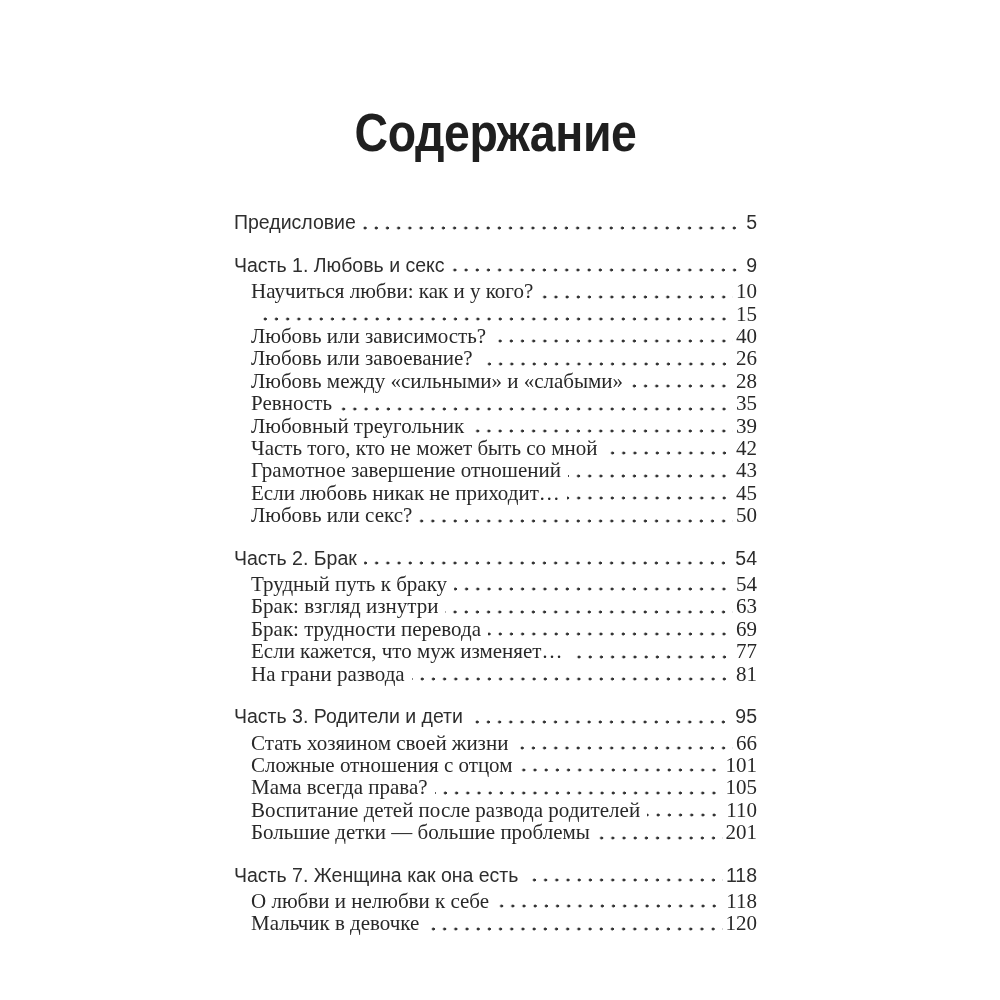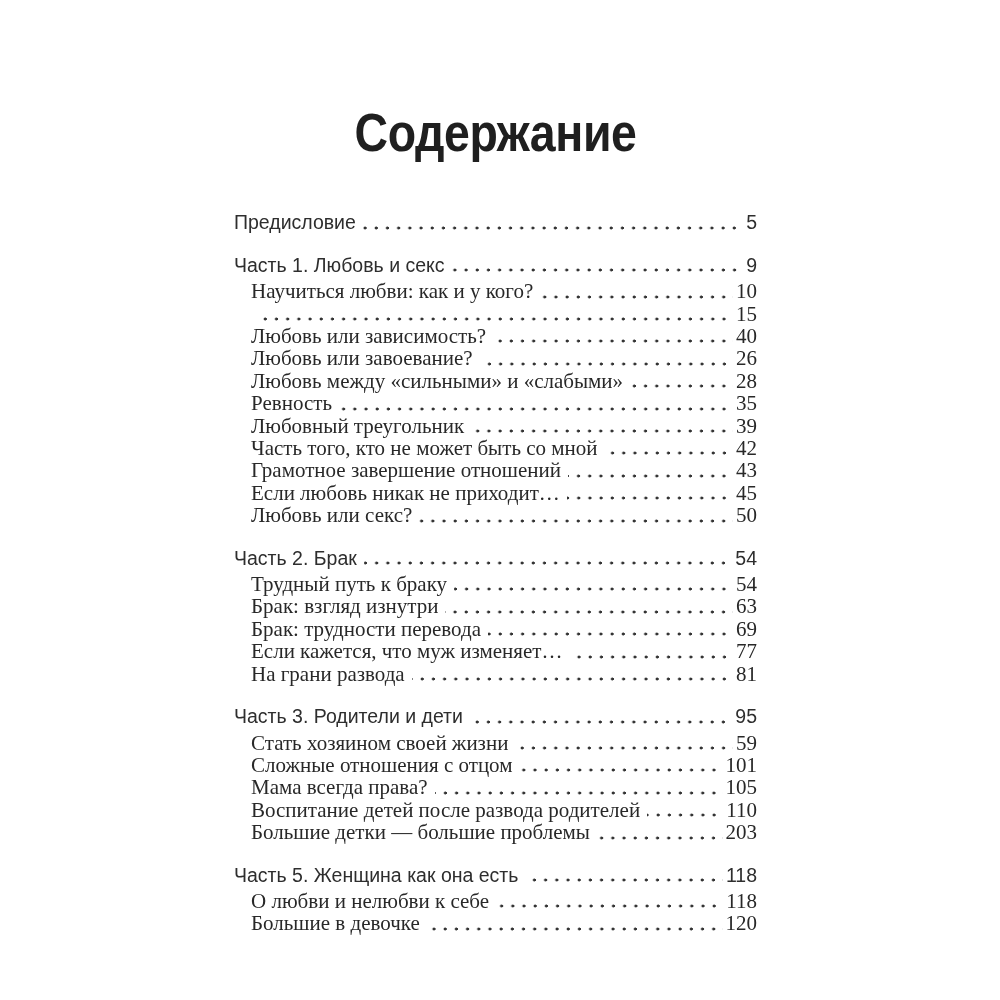--- a/index.html
+++ b/index.html
@@ -175,55 +175,55 @@
         </div>
         <div class="sec">
           <div class="row hdr">
             <span class="lbl">Часть 3. Родители и дети</span>
             <span class="dots"></span>
             <span class="num">95</span>
           </div>
           <div class="row itm">
             <span class="lbl">Стать хозяином своей жизни</span>
             <span class="dots"></span>
-            <span class="num">59</span>
+            <span class="num">66</span>
           </div>
           <div class="row itm">
             <span class="lbl">Сложные отношения с отцом</span>
             <span class="dots"></span>
             <span class="num">101</span>
           </div>
           <div class="row itm">
             <span class="lbl">Мама всегда права?</span>
             <span class="dots"></span>
             <span class="num">105</span>
           </div>
           <div class="row itm">
             <span class="lbl">Воспитание детей после развода родителей</span>
             <span class="dots"></span>
             <span class="num">110</span>
           </div>
           <div class="row itm">
             <span class="lbl">Большие детки — большие проблемы</span>
             <span class="dots"></span>
-            <span class="num">203</span>
-          </div>
-        </div>
-        <div class="sec">
-          <div class="row hdr">
-            <span class="lbl">Часть 5. Женщина как она есть</span>
+            <span class="num">201</span>
+          </div>
+        </div>
+        <div class="sec">
+          <div class="row hdr">
+            <span class="lbl">Часть 7. Женщина как она есть</span>
             <span class="dots"></span>
             <span class="num">118</span>
           </div>
           <div class="row itm">
             <span class="lbl">О любви и нелюбви к себе</span>
             <span class="dots"></span>
             <span class="num">118</span>
           </div>
           <div class="row itm">
-            <span class="lbl">Большие в девочке</span>
+            <span class="lbl">Мальчик в девочке</span>
             <span class="dots"></span>
             <span class="num">120</span>
           </div>
         </div>
       </div>
   </div>
 </div>
 
 </body></html>

